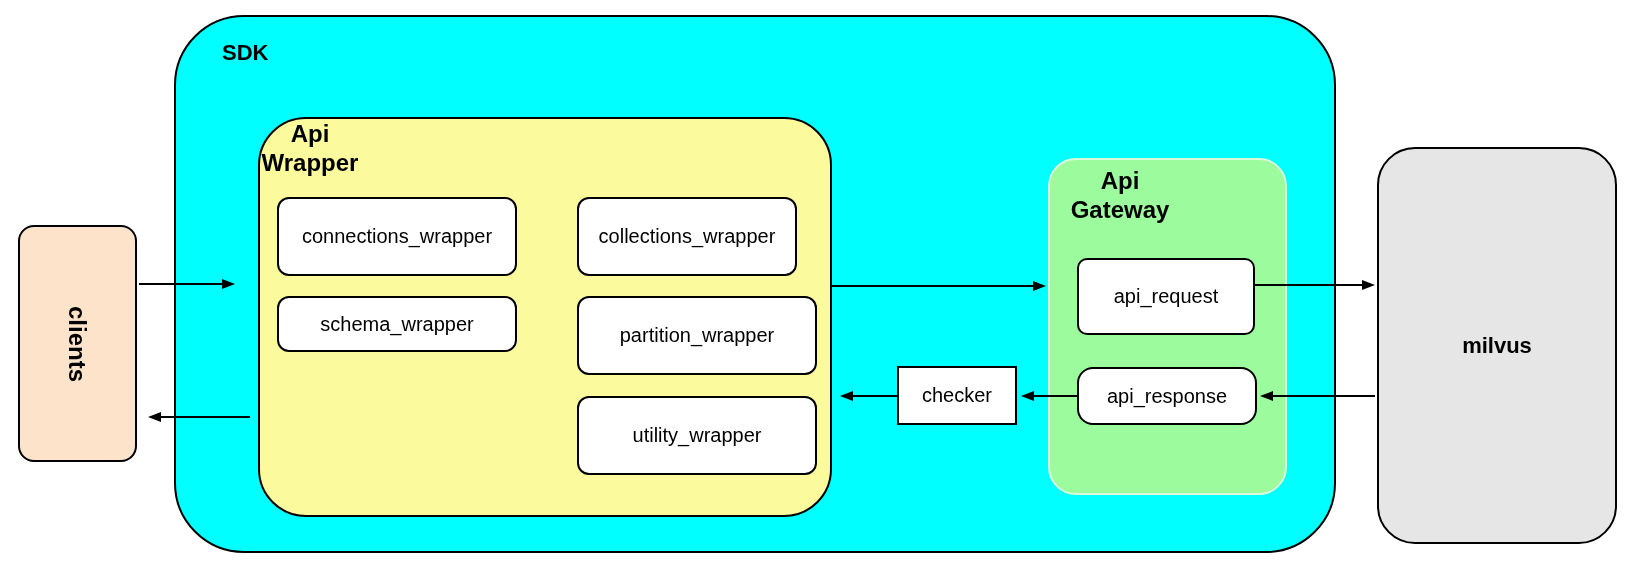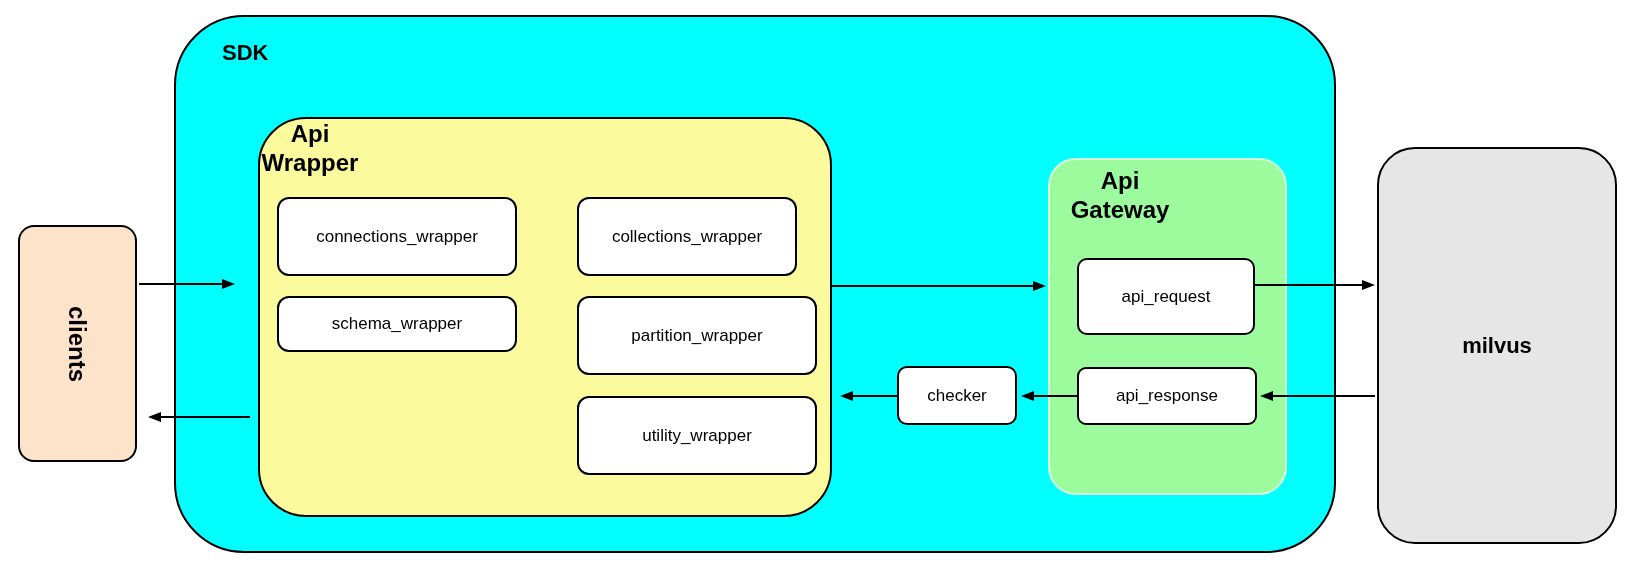--- a/index.html
+++ b/index.html
@@ -53,31 +53,31 @@
   }
   .milvus{
     left:1377px;top:147px;width:240px;height:397px;
     background:var(--milvus-fill);border-radius:38px;
     font-size:22px;font-weight:bold;
   }
 
   
   .wnode{
     background:var(--node-fill);border-radius:12px;
-    font-size:17px;
+    font-size:20px;
   }
   .w1{left:277px;top:197px;width:240px;height:79px;}
   .w2{left:577px;top:197px;width:220px;height:79px;}
   .w3{left:277px;top:296px;width:240px;height:56px;}
   .w4{left:577px;top:296px;width:240px;height:79px;}
   .w5{left:277px;top:396px;width:240px;height:79px;}
   .w6{left:577px;top:396px;width:240px;height:79px;}
-  .checker{left:897px;top:366px;width:120px;height:59px;border-radius:10px;}
+  .checker{left:897px;top:366px;width:120px;height:59px;border-radius:0;}
   .req{left:1077px;top:258px;width:178px;height:77px;border-radius:10px;}
-  .resp{left:1077px;top:367px;width:180px;height:58px;border-radius:9px;}
+  .resp{left:1077px;top:367px;width:180px;height:58px;border-radius:16px;}
 
   
   .arrow{position:absolute;height:0;border-top:2px solid #000;}
   .arrow.r::after{
     content:"";position:absolute;right:-13px;top:-6px;width:0;height:0;
     border-left:13px solid #000;border-top:5px solid transparent;border-bottom:5px solid transparent;
   }
   .arrow.l::before{
     content:"";position:absolute;left:-13px;top:-6px;width:0;height:0;
     border-right:13px solid #000;border-top:5px solid transparent;border-bottom:5px solid transparent;

